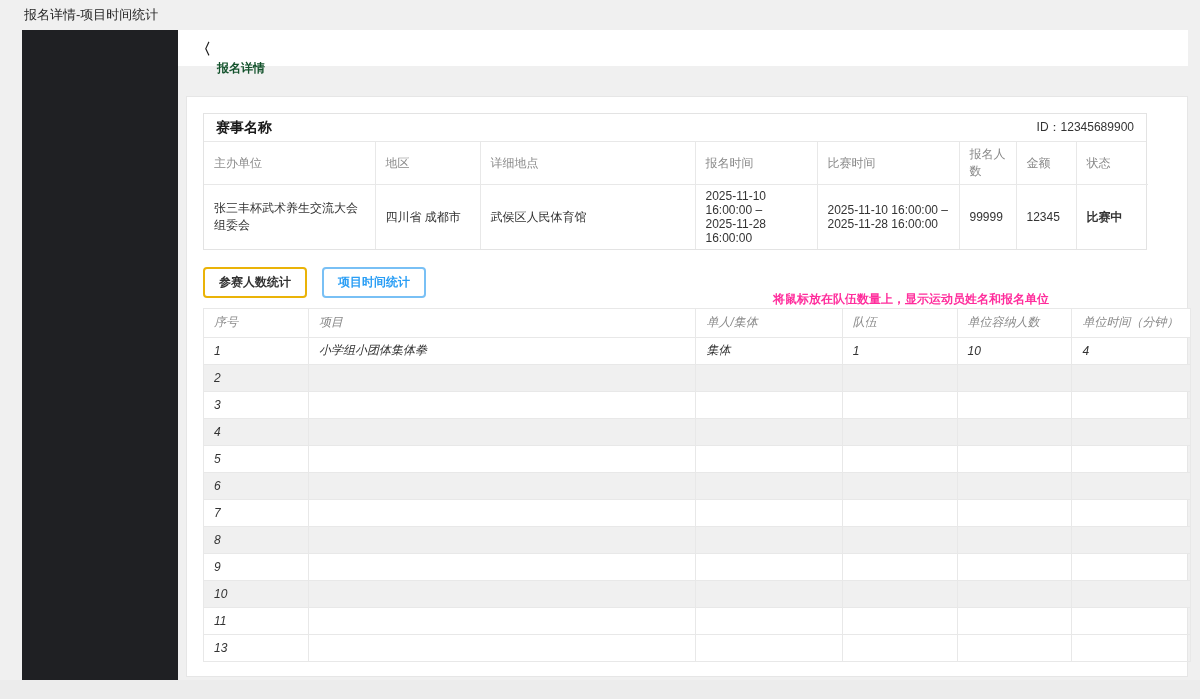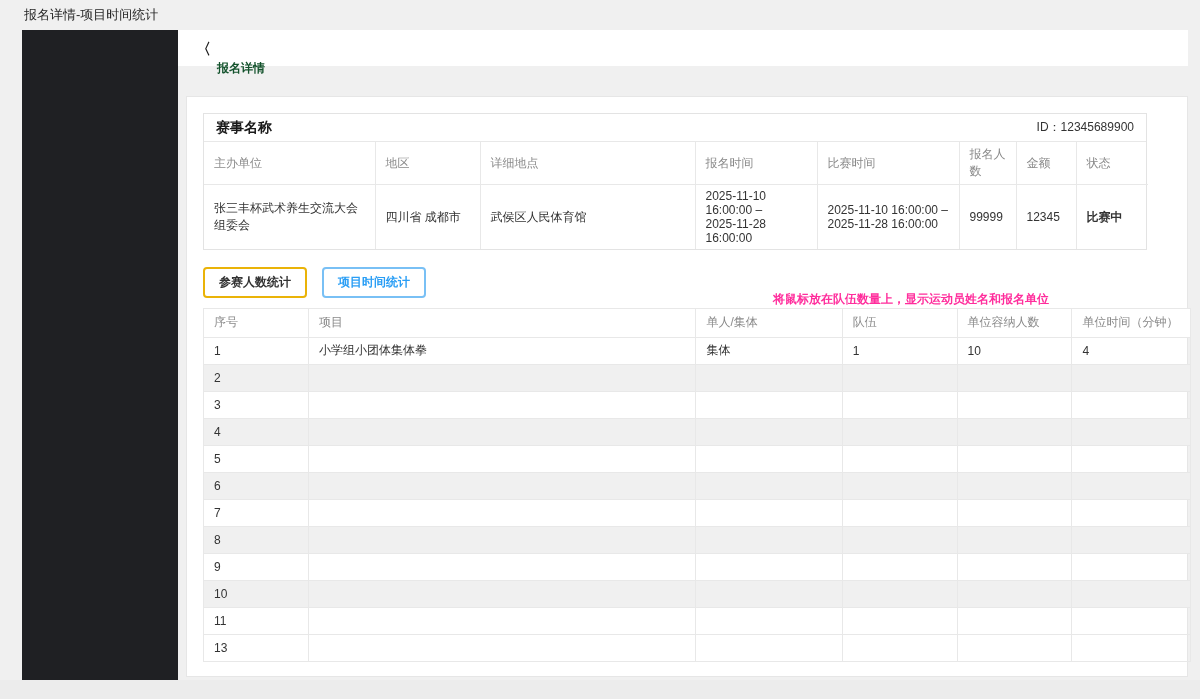--- a/index.html
+++ b/index.html
@@ -54,21 +54,21 @@
   
   .tabs{ margin-top:17px; display:flex; }
   .tab-btn{
     background:#fff; border:2px solid #eab308; border-radius:4px;
     font-size:12px; font-weight:bold; color:#333;
     padding:5px 14px; margin-right:15px; cursor:pointer;
     font-family:inherit;
   }
   .tab-btn.active{ border-color:#79c0f5; color:var(--accent-blue,#2a9ef5); }
   
-  .data-table-wrap{ margin-top:10px; width:988px; border:1px solid #e8e8e8; }
+  .data-table-wrap{ margin-top:10px; width:988px; border:1px solid #e8e8e8;font-style:italic; }
   .data-table th,.data-table td{
     border-right:1px solid #e8e8e8; border-bottom:1px solid #e8e8e8;
     text-align:left; padding:0 10px; font-size:12px; overflow:hidden;
   }
   .data-table th{ color:#8a8a8a; font-weight:normal; height:28px; background:#fff; }
   .data-table td{ height:27px; color:#333; }
   .data-table th:last-child,.data-table td:last-child{ border-right:none; }
   .data-table tr:last-child td{ border-bottom:none; }
   .data-table tr.stripe td{ background:#f0f0f0; }
   .annotation{

